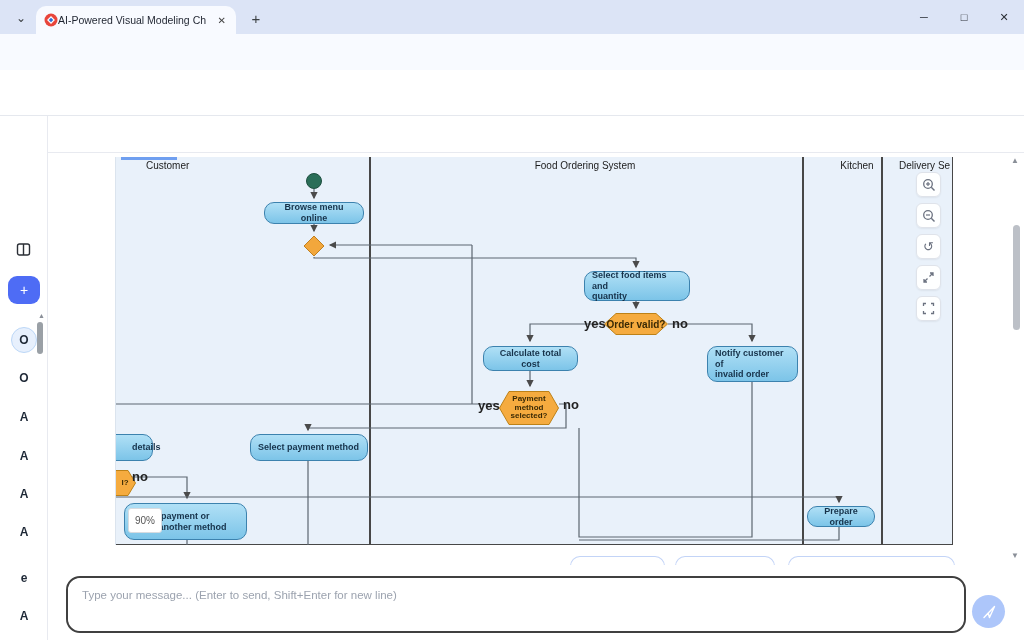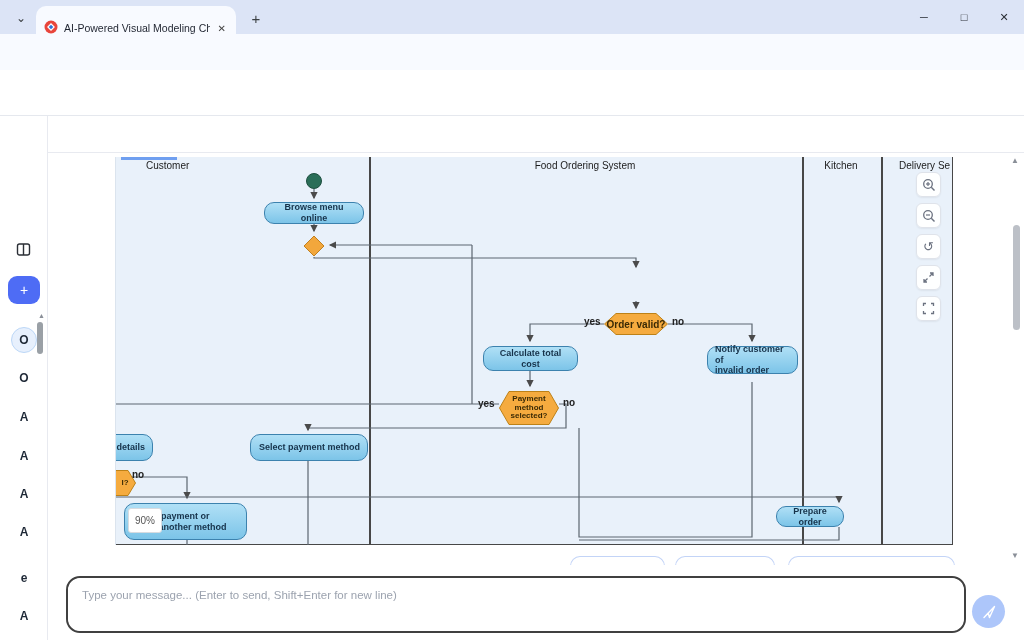--- a/index.html
+++ b/index.html
@@ -3,21 +3,21 @@
 <meta charset="utf-8">
 <style>
   * { margin:0; padding:0; box-sizing:border-box; }
   html,body { width:1024px; height:640px; overflow:hidden; }
   body { position:relative; font-family:"Liberation Sans",sans-serif; background:#fff; color:#202124; }
   .abs { position:absolute; }
 
   
   .tabstrip { left:0; top:0; width:1024px; height:34px; background:#dce4f6; }
   .tab-chevron { left:8px; top:7px; width:26px; height:22px; border-radius:6px; color:#3c4043; font-size:12px; display:flex; align-items:center; justify-content:center; }
-  .tab { left:36px; top:6px; width:200px; height:28px; background:#f8faff; border-radius:10px 10px 0 0; display:flex; align-items:flex-end; padding:0 8px; gap:6px; }
+  .tab { left:36px; top:6px; width:200px; height:28px; background:#f8faff; border-radius:10px 10px 0 0; display:flex; align-items:center; padding:0 8px; }
   .tab-title { flex:1; font-size:10.5px; color:#1f2430; white-space:nowrap; overflow:hidden; }
   .tab-close { font-size:10px; color:#444; padding:0 2px; }
   .newtab { left:246px; top:8px; font-size:15px; color:#3c4043; width:20px; height:20px; display:flex; align-items:center; justify-content:center; }
   .wincontrols { right:0; top:0; height:34px; display:flex; align-items:center; }
   .winbtn { width:40px; height:30px; display:flex; align-items:center; justify-content:center; font-size:11px; color:#2b2f36; }
 
   .toolbar { left:0; top:34px; width:1024px; height:36px; background:#f8faff; }
   .navbtn { top:43px; width:22px; height:22px; display:flex; align-items:center; justify-content:center; font-size:14px; color:#5f6368; }
   .urlbar { left:102px; top:40px; width:762px; height:26px; background:#e9eff9; border-radius:13px; display:flex; align-items:center; padding:0 10px; gap:8px; }
   .url-text { flex:1; font-size:11.5px; color:#3c4043; white-space:nowrap; overflow:hidden; }
@@ -50,25 +50,25 @@
 
   
   .diagram { left:115px; top:157px; width:838px; height:388px; background:#e9f1fa; overflow:hidden; border-left:1px solid #dbe4ee; }
   .lane-line { top:0; width:1.5px; height:388px; background:#474747; }
   .panel-edge-r { left:836px; top:0; width:1.5px; height:388px; background:#474747; }
   .panel-edge-b { left:0; bottom:0; width:838px; height:1.5px; background:#474747; }
   .lane-label { top:3px; font-size:10px; font-weight:normal; color:#1c1c1c; white-space:nowrap; }
   .sel-bar { left:5px; top:0; width:56px; height:3px; background:#6f9ff0; }
   .start-node { left:190px; top:16px; width:16px; height:16px; border-radius:50%; background:#2a6e58; border:1px solid #1d4f3f; }
   .node { background:linear-gradient(#b0e0f6,#7cc4e8); border:1px solid #3c82ae; border-radius:10px; font-size:9px; font-weight:bold; color:#16324a; display:flex; flex-direction:column; justify-content:center; padding:2px 7px; line-height:1.2; }
-  .node.center { align-items:flex-end; text-align:center; }
+  .node.center { align-items:flex-start; text-align:center; }
   .hex { display:flex; flex-direction:column; align-items:center; justify-content:center; font-size:8px; font-weight:bold; color:#3a2a05; line-height:1.1; }
   .hex svg { position:absolute; left:0; top:0; }
   .hex span { position:relative; }
-  .flow-label { font-size:10px; font-weight:bold; color:#222; }
+  .flow-label { font-size:13px; font-weight:bold; color:#222; }
   .zoom-badge { left:12px; top:351px; width:34px; height:25px; background:#fff; border:1px solid #d7dbe0; border-radius:3px; display:flex; align-items:center; justify-content:center; font-size:10px; color:#555; }
   .zbtn { left:800px; width:25px; height:25px; background:rgba(255,255,255,.95); border:1px solid #dfe3ea; border-radius:6px; display:flex; align-items:center; justify-content:center; color:#6b7280; box-shadow:0 1px 2px rgba(0,0,0,.06); font-size:13px; }
 
   
   .scroll-up { left:1011px; top:156px; font-size:8px; color:#8a8f98; }
   .scroll-down { left:1011px; top:551px; font-size:8px; color:#8a8f98; }
   .scroll-thumb { left:1013px; top:225px; width:7px; height:105px; background:#bcc0c7; border-radius:4px; }
 
   
   .chip { top:556px; height:14px; background:#fff; border:1.5px solid #c3d4f7; border-bottom:none; border-radius:10px 10px 0 0; z-index:1; }
@@ -198,21 +198,21 @@
   <div class="abs sel-bar"></div>
 
   <div class="abs lane-line" style="left:253px;"></div>
   <div class="abs lane-line" style="left:686px;"></div>
   <div class="abs lane-line" style="left:765px;"></div>
   <div class="abs panel-edge-r"></div>
   <div class="abs panel-edge-b"></div>
 
   <div class="abs lane-label" style="left:30px;">Customer</div>
   <div class="abs lane-label" style="left:469px;transform:translateX(-50%);">Food Ordering System</div>
-  <div class="abs lane-label" style="left:725px;transform:translateX(-50%);">Kitchen</div>
+  <div class="abs lane-label" style="left:741px;transform:translateX(-50%);">Kitchen</div>
   <div class="abs lane-label" style="left:783px;">Delivery Se</div>
 
   <svg class="abs" style="left:0;top:0;" width="838" height="388" viewBox="0 0 838 388">
     <defs>
       <marker id="arr" markerWidth="7" markerHeight="7" refX="5" refY="3" orient="auto">
         <path d="M0,0 L6,3 L0,6 z" fill="#4a4a4a"></path>
       </marker>
     </defs>
     <g stroke="#5c6670" stroke-width="1.2" fill="none">
       <path d="M198,32 V41" marker-end="url(#arr)"></path>
@@ -237,35 +237,39 @@
 
   <div class="abs start-node"></div>
   <div class="abs node center" style="left:148px;top:45px;width:100px;height:22px;">
       <span>Browse menu online</span>
     </div>
 
   <svg class="abs" style="left:187px;top:78px;" width="22" height="22" viewBox="0 0 22 22">
       <polygon points="11,1 21,11 11,21 1,11" fill="#f2a73c" stroke="#c08020" stroke-width="1"></polygon>
     </svg>
 
+  <div class="abs node" style="left:468px;top:114px;width:106px;height:30px;">
+    <span>Select food items and</span>
+    <span>quantity</span>
+  </div>
 
   <div class="abs hex" style="left:488px;top:156px;width:64px;height:22px;">
     <svg width="64" height="22" viewBox="0 0 64 22">
         <polygon points="12,0.5 52,0.5 63.5,11 52,21.5 12,21.5 0.5,11" fill="#f5ab3f" stroke="#bd8117" stroke-width="1"></polygon>
       </svg>
     <span style="font-size:10px;">Order valid?</span>
   </div>
   <div class="abs flow-label" style="left:468px;top:159px;">yes</div>
   <div class="abs flow-label" style="left:556px;top:159px;">no</div>
 
   <div class="abs node center" style="left:367px;top:189px;width:95px;height:25px;">
       <span>Calculate total cost</span>
     </div>
 
-  <div class="abs node" style="left:591px;top:189px;width:91px;height:28px;">
+  <div class="abs node" style="left:591px;top:189px;width:91px;height:36px;">
     <span>Notify customer of</span>
     <span>invalid order</span>
   </div>
 
   <div class="abs hex" style="left:383px;top:234px;width:60px;height:34px;">
     <svg width="60" height="34" viewBox="0 0 60 34">
         <polygon points="10,0.5 50,0.5 59.5,17 50,33.5 10,33.5 0.5,17" fill="#f5ab3f" stroke="#bd8117" stroke-width="1"></polygon>
       </svg>
     <span>Payment</span>
     <span>method</span>
@@ -289,21 +293,21 @@
     <span style="margin-left:18px;">l?</span>
   </div>
   <div class="abs flow-label" style="left:16px;top:312px;">no</div>
 
   <div class="abs node" style="left:8px;top:346px;width:123px;height:37px;padding-left:36px;">
     <span>payment or</span>
     <span style="margin-left:-10px;">e another method</span>
   </div>
   <div class="abs zoom-badge">90%</div>
 
-  <div class="abs node center" style="left:660px;top:349px;width:68px;height:21px;">
+  <div class="abs node center" style="left:691px;top:349px;width:68px;height:21px;">
       <span>Prepare order</span>
     </div>
 
   <div class="abs zbtn" style="top:15px;">
     <svg width="14" height="14" viewBox="0 0 14 14">
         <circle cx="6" cy="6" r="4.3" fill="none" stroke="#6b7280" stroke-width="1.3"></circle>
         <line x1="4" y1="6" x2="8" y2="6" stroke="#6b7280" stroke-width="1.2"></line>
         <line x1="6" y1="4" x2="6" y2="8" stroke="#6b7280" stroke-width="1.2"></line>
         <line x1="9.3" y1="9.3" x2="12.5" y2="12.5" stroke="#6b7280" stroke-width="1.4"></line>
       </svg>

